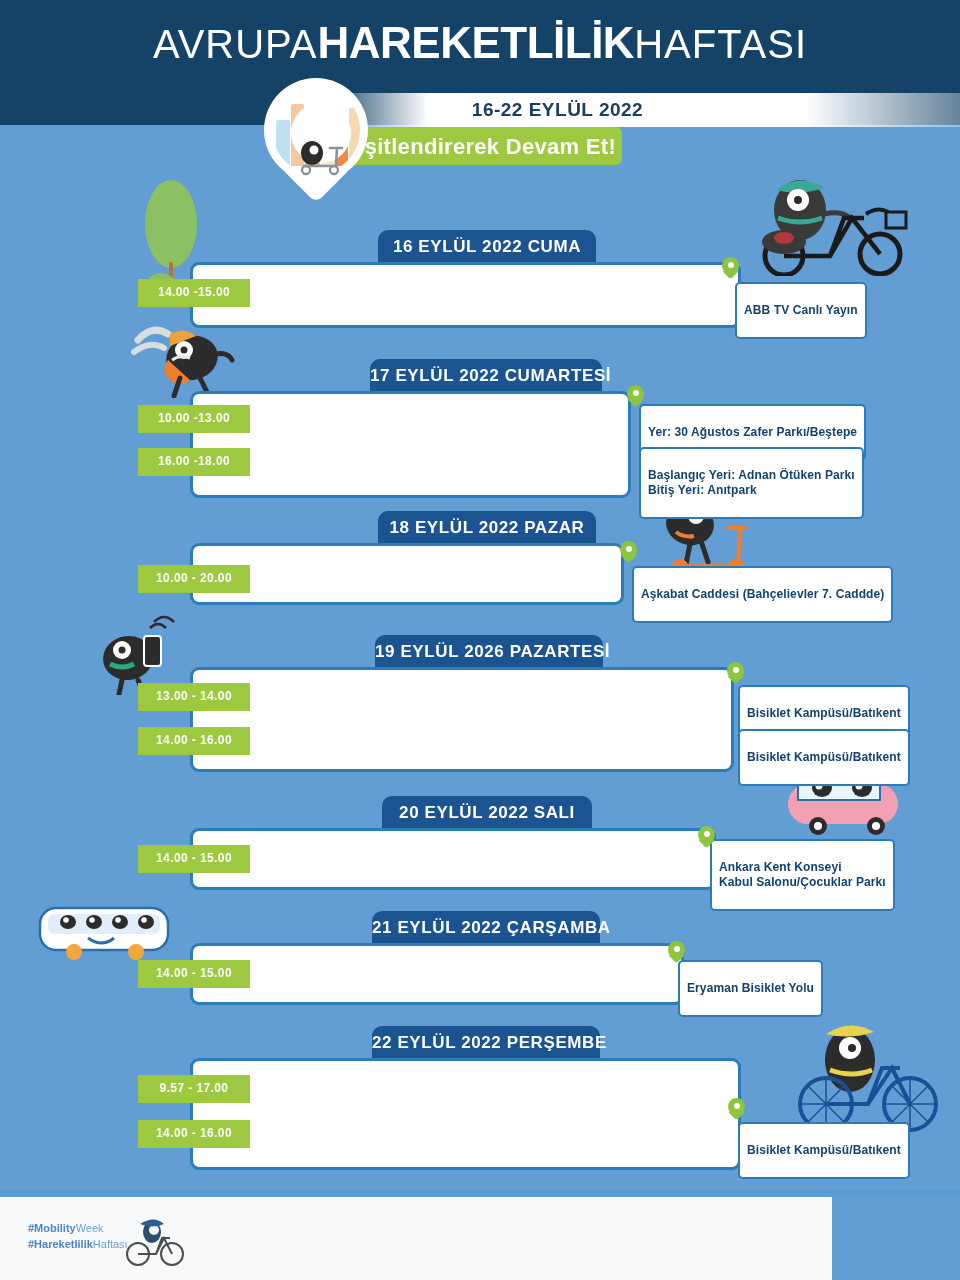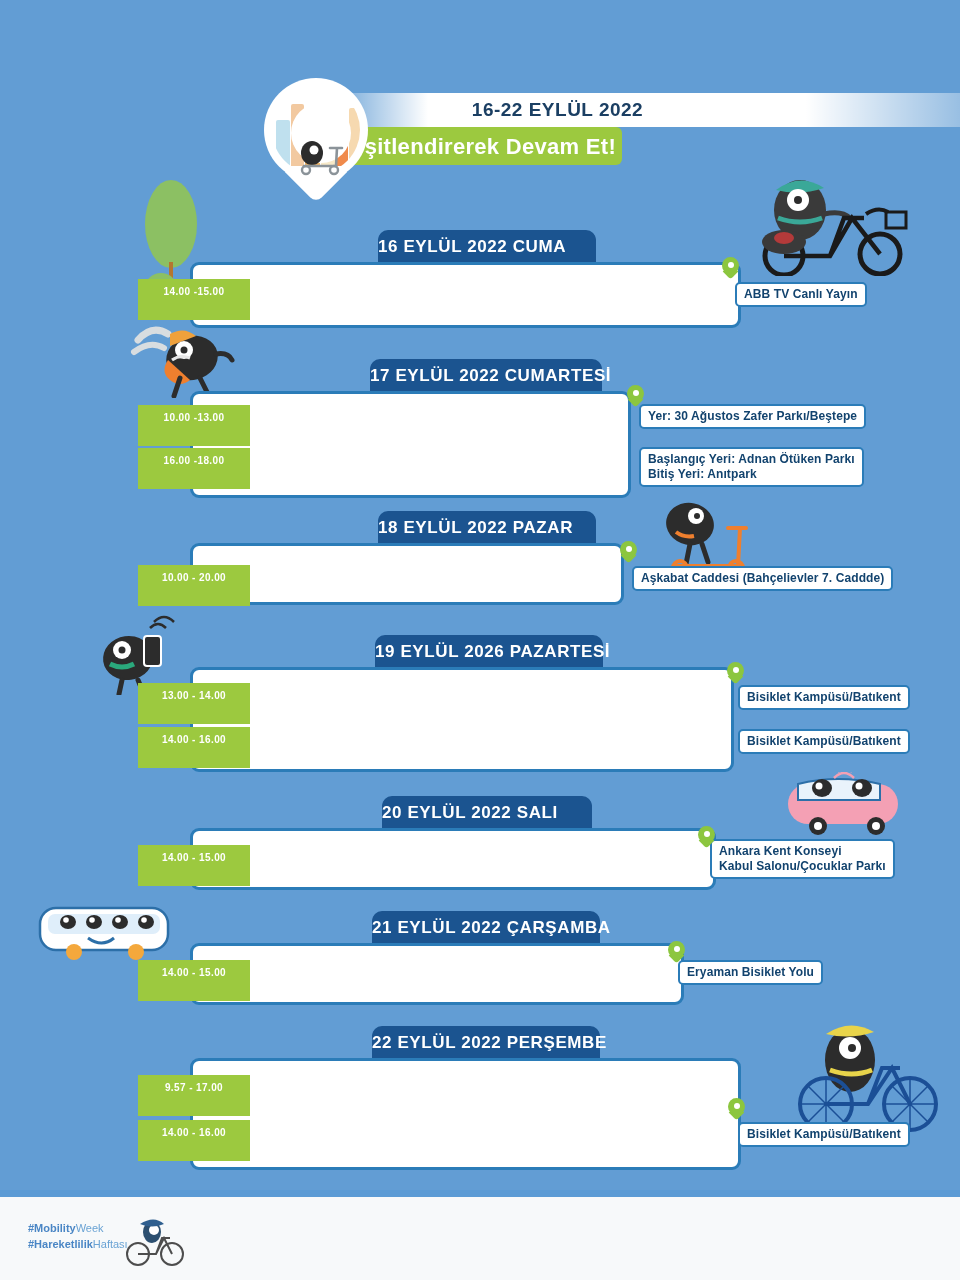--- a/index.html
+++ b/index.html
@@ -73,65 +73,65 @@
   }
 
   
   .day{position:absolute;left:0;width:960px;}
   .day-banner{
     position:absolute;height:34px;background:#1b5490;
     border-radius:10px 10px 0 0;z-index:3;
     box-shadow:0 1px 0 #1b5490;
   }
   .day-banner span{
-    display:block;color:#ffffff;
+    display:block;text-align:center;color:#ffffff;
     font-size:17px;font-weight:700;letter-spacing:.6px;line-height:34px;
     white-space:nowrap;
   }
   .day-card{
     position:absolute;background:#ffffff;border:3px solid #2b7cb8;
     border-radius:9px;z-index:4;
   }
   .chip{
-    position:absolute;left:-47px;height:41px;background:#9cc93f;
-    color:#ffffff;font-size:10px;font-weight:700;letter-spacing:.4px;
+    position:absolute;left:-47px;height:28px;background:#9cc93f;
+    color:#ffffff;font-size:12px;font-weight:700;letter-spacing:.4px;
     line-height:26px;text-align:center;width:112px;z-index:6;
   }
   .ev-title{
     position:absolute;color:#12436e;font-size:15.5px;font-weight:700;
     letter-spacing:.1px;white-space:nowrap;
   }
   .ev-sub{
     position:absolute;color:#2a2a2a;font-size:11.5px;font-weight:400;
     letter-spacing:.1px;white-space:nowrap;
   }
 
   
   .loc{
     position:absolute;background:#ffffff;border:2px solid #2b7cb8;border-radius:5px;
     color:#12436e;font-size:12px;font-weight:600;letter-spacing:.1px;
-    padding:3px 7px;z-index:6;white-space:nowrap;line-height:15px;
+    padding:19px 7px;z-index:6;white-space:nowrap;line-height:15px;
   }
   .pin{
     position:absolute;width:17px;height:24px;z-index:7;
   }
   .pin .pin-c{
     position:absolute;left:0;top:0;width:17px;height:17px;border-radius:9px;background:#8cc63f;
   }
   .pin .pin-t{
     position:absolute;left:3.2px;top:9px;width:11px;height:11px;background:#8cc63f;
     transform:rotate(45deg);border-radius:0 0 3px 0;
   }
   .pin .pin-d{
     position:absolute;left:5.5px;top:4.5px;width:6px;height:6px;border-radius:3px;background:#ffffff;
   }
 
   
   .footer{
-    position:absolute;left:0;top:1196px;width:960px;height:84px;background:#f7f9fa;z-index:8;
+    position:absolute;left:0;top:1196px;width:832px;height:84px;background:#f7f9fa;z-index:8;
   }
   .footer-strip{position:absolute;left:0;top:1190px;width:960px;height:7px;background:#5b9bd5;z-index:9;}
   .hashtags{position:absolute;left:28px;top:1220px;font-size:11px;line-height:16px;color:#6aa3d4;}
   .hashtags b{font-weight:700;color:#4a86c5;}
 
   
   .deco{position:absolute;z-index:2;}
   .tree{position:absolute;z-index:1;}
 </style>
 </head>
@@ -234,20 +234,25 @@
     <path d="M42 58 q22 8 42 0" stroke="#e8d44a" stroke-width="5" fill="none"></path>
     <circle cx="38" cy="92" r="26" fill="none" stroke="#1b4f96" stroke-width="4"></circle>
     <circle cx="122" cy="92" r="26" fill="none" stroke="#1b4f96" stroke-width="4"></circle>
     <path d="M38 92 L80 92 L104 56 L122 92 M80 92 L94 56 L112 56" stroke="#1b4f96" stroke-width="4" fill="none"></path>
     <g stroke="#1b4f96" stroke-width="1.5">
       <path d="M38 66 L38 118 M12 92 L64 92 M20 74 L56 110 M20 110 L56 74"></path>
       <path d="M122 66 L122 118 M96 92 L148 92 M104 74 L140 110 M104 110 L140 74"></path>
     </g>
   </svg>
 
+  <div class="header">
+    <div class="header-title">
+      <span class="t-light">AVRUPA</span><span class="t-bold">HAREKETLİLİK</span><span class="t-light">HAFTASI</span>
+    </div>
+  </div>
 
   <div class="ribbon-date">
     <span>16-22 EYLÜL 2022</span>
   </div>
   <div class="ribbon-slogan">
     <span>Çeşitlendirerek Devam Et!</span>
   </div>
 
   <div class="logo-pin">
     <div class="pin-tip"></div>

